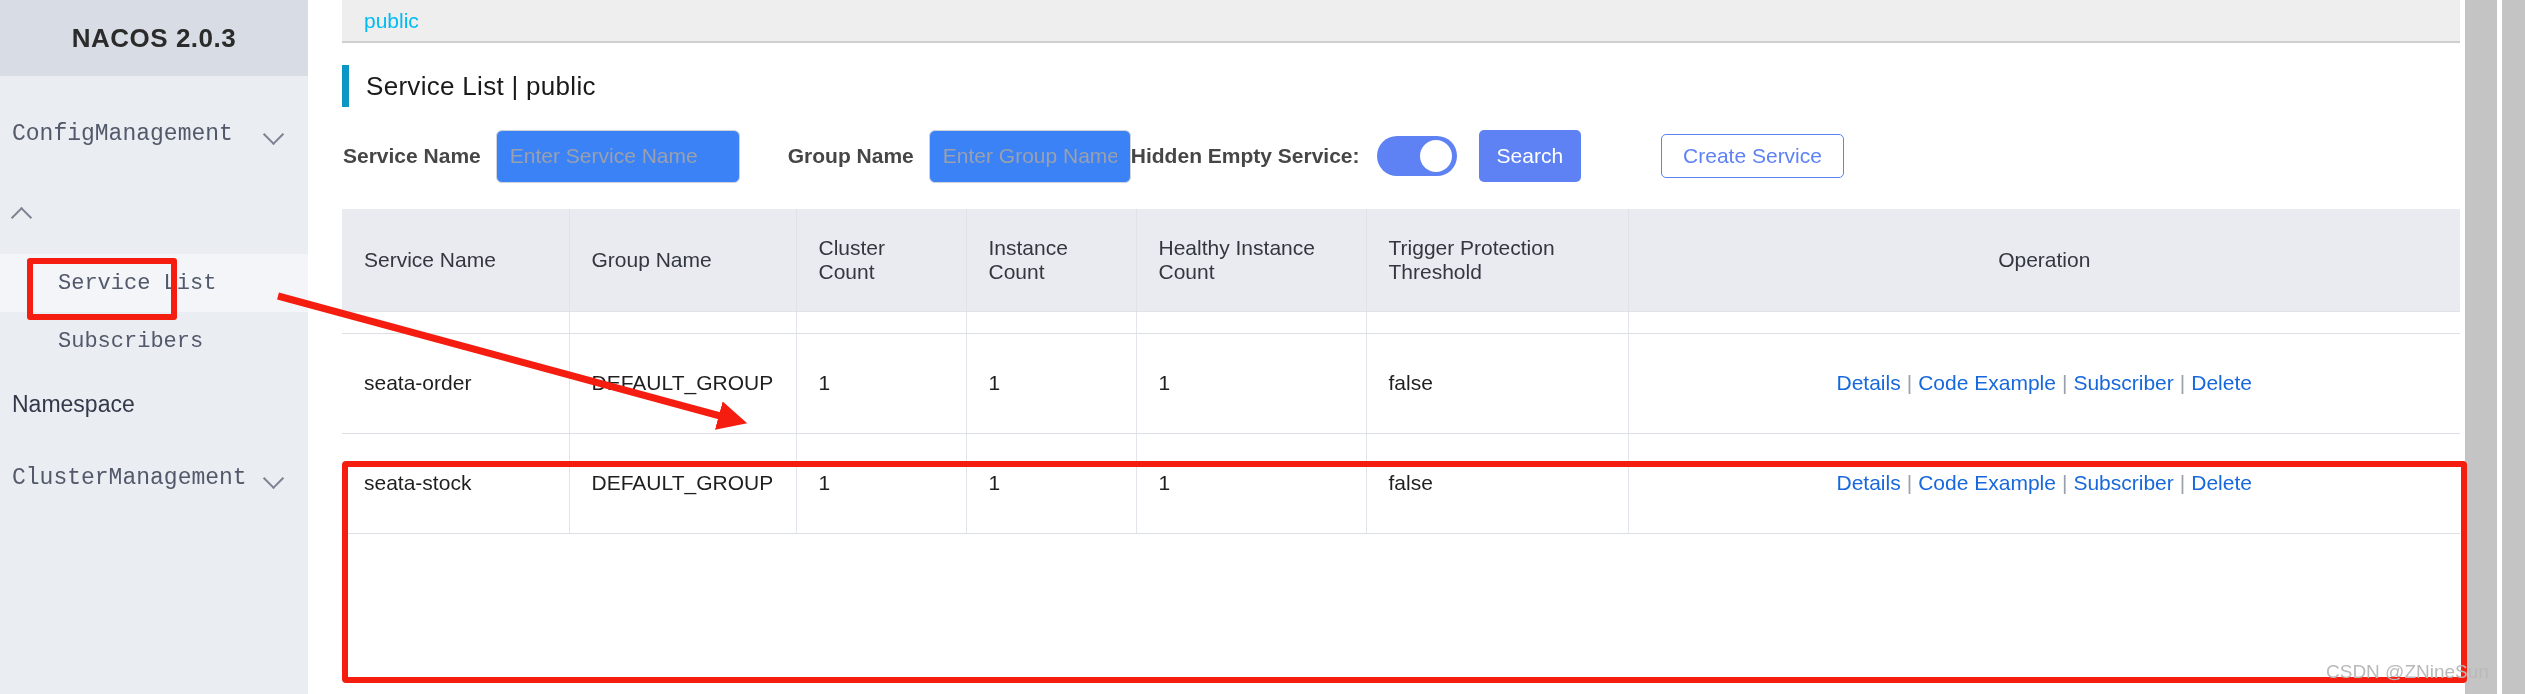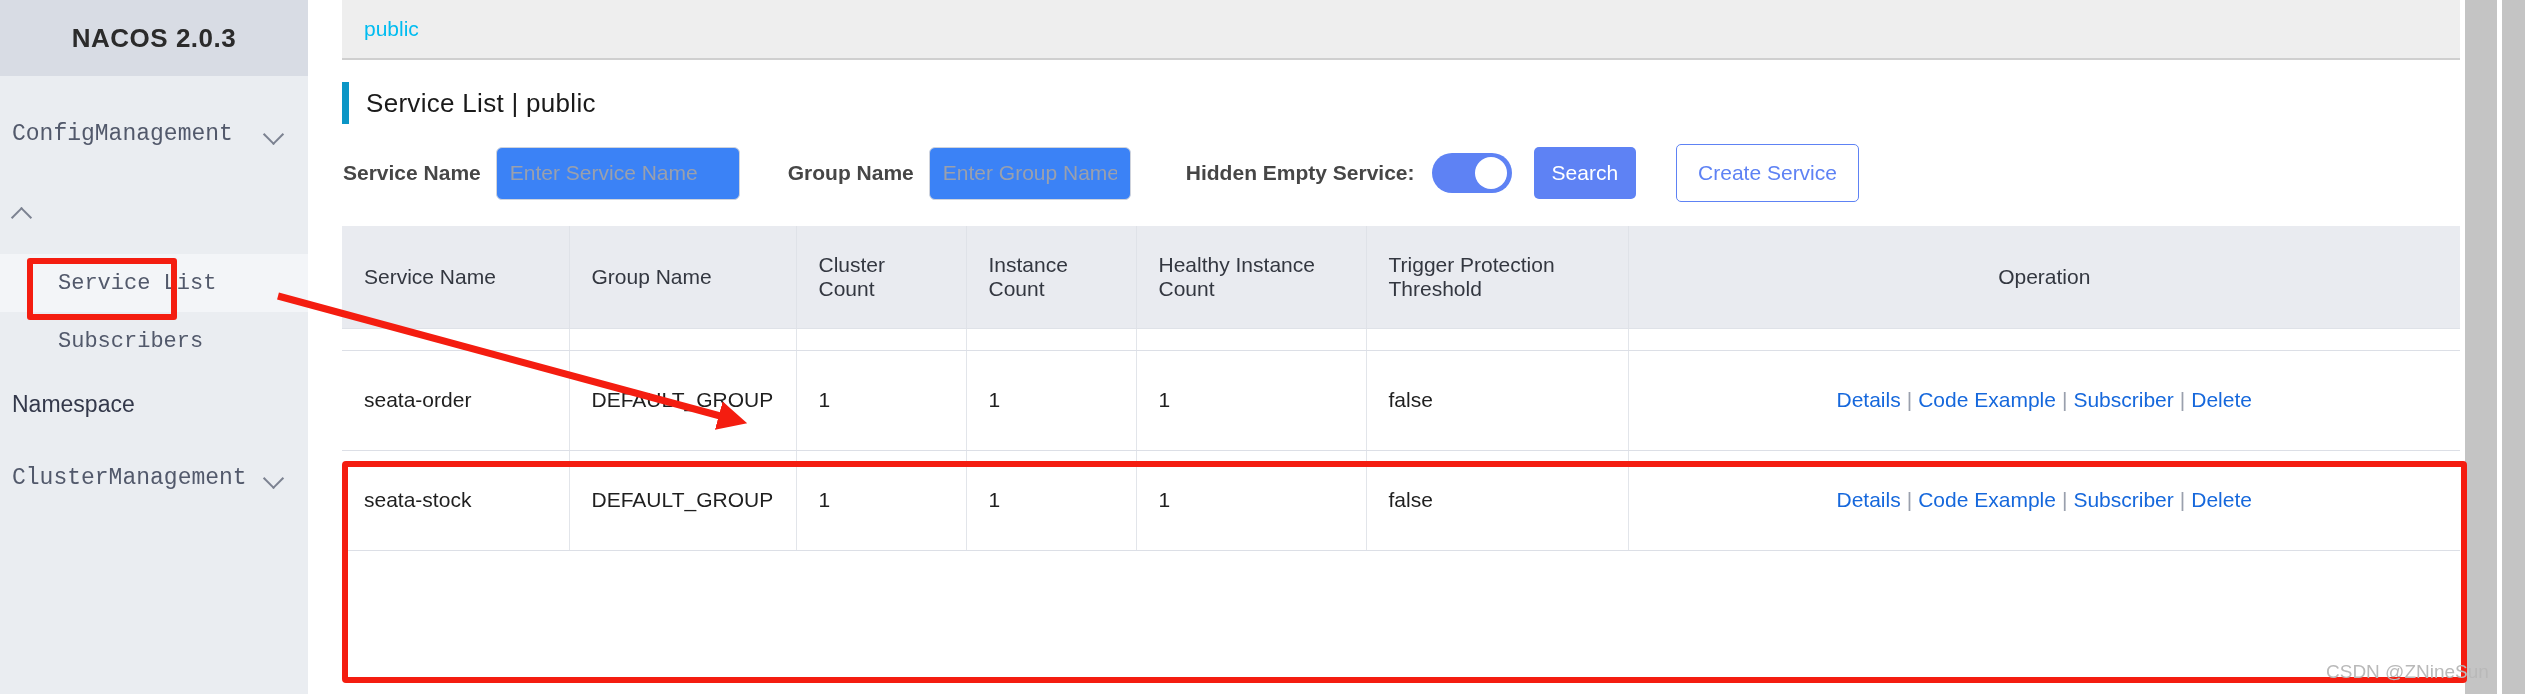--- a/index.html
+++ b/index.html
@@ -99,21 +99,21 @@
 
   
   .main {
     position: absolute;
     left: 342px; top: 0;
     width: 2118px;
     height: 694px;
     background: #ffffff;
   }
   .breadcrumb-bar {
-    height: 60px;
+    height: 43px;
     background: #eeeeee;
     border-bottom: 2px solid #cfcfcf;
     display: flex;
     align-items: center;
     padding-left: 22px;
   }
   .breadcrumb-link {
     font-size: 21px;
     color: #00bcf0;
     cursor: pointer;
@@ -190,30 +190,30 @@
     background: #5e82f4;
     border: none;
     border-radius: 5px;
     color: #fff;
     font-size: 21px;
     cursor: pointer;
     font-family: "Liberation Sans", sans-serif;
     margin-left: 22px;
   }
   .btn-outline {
-    height: 58px;
+    height: 44px;
     padding: 0 21px;
     background: #fff;
     border: 1.5px solid #5e82f4;
     border-radius: 5px;
     color: #5e82f4;
     font-size: 21px;
     cursor: pointer;
     font-family: "Liberation Sans", sans-serif;
-    margin-left: 40px;
+    margin-left: 80px;
   }
 
   
   .table-wrap {
     margin-top: 16px;
     width: 2118px;
   }
   table.svc {
     width: 2118px;
     border-collapse: collapse;
@@ -362,21 +362,21 @@
       <div class="page-title">Service List  |  public</div>
     </div>
 
     <div class="filter-row">
       <span class="filter-label">Service Name</span>
       <input id="service-name-input" class="text-input" type="text" placeholder="Enter Service Name" style="">
 
       <span class="filter-label" style="margin-left:48px;">Group Name</span>
       <input id="group-name-input" class="text-input" type="text" placeholder="Enter Group Name" style="">
 
-      <span class="filter-label" style="margin-left:55px;">Hidden Empty Service:</span>
+      <span class="filter-label" style="">Hidden Empty Service:</span>
       <div class="toggle">
         <div class="toggle-knob"></div>
       </div>
 
       <button class="btn-primary">Search</button>
       <button class="btn-outline">Create Service</button>
     </div>
 
     <div class="table-wrap">
       <table class="svc">

